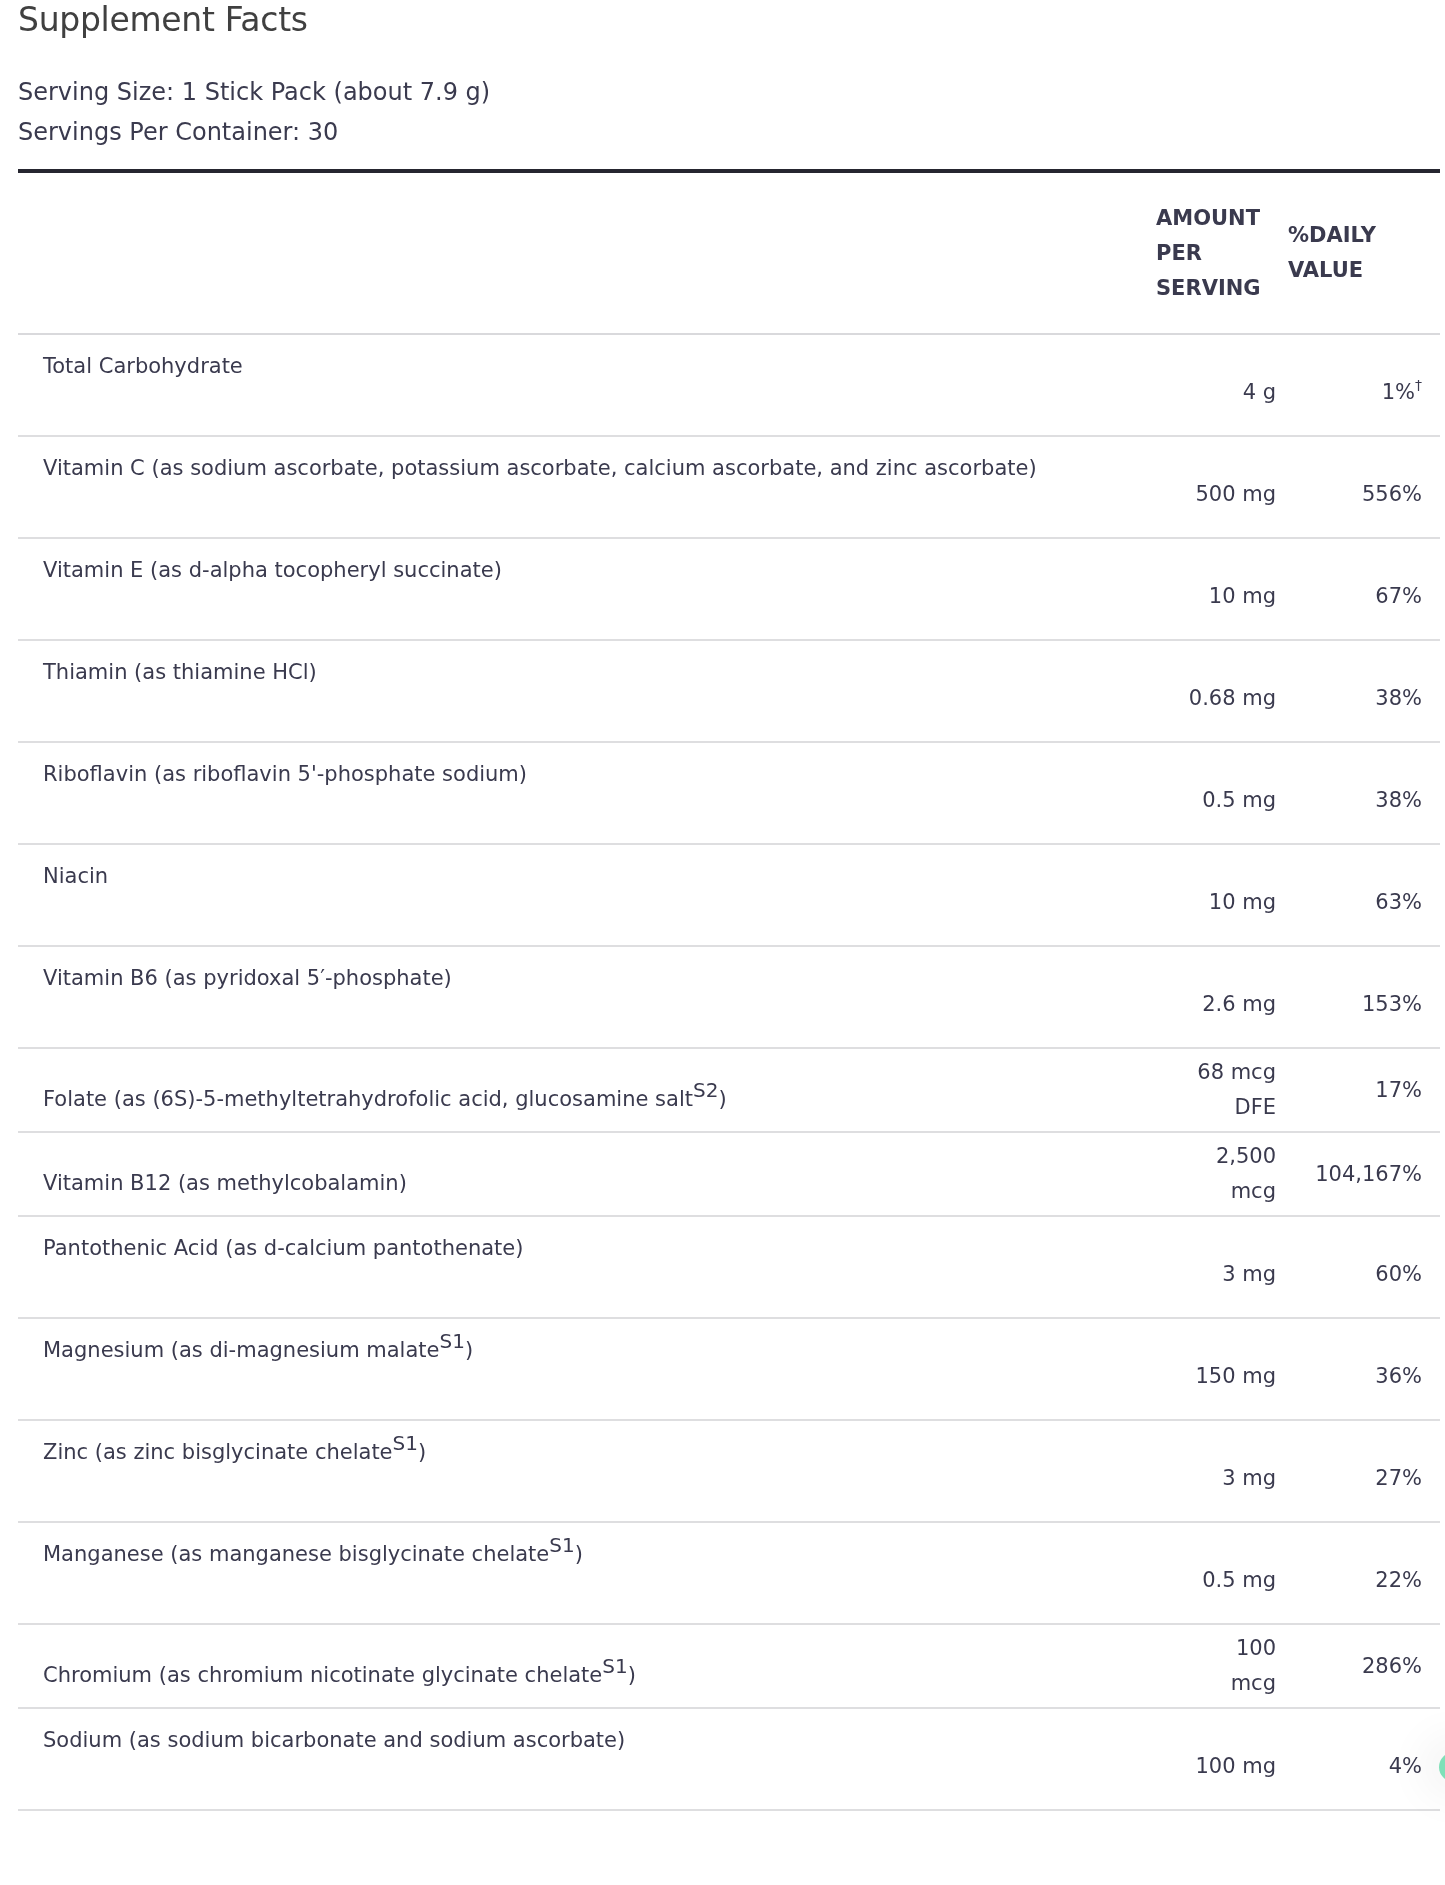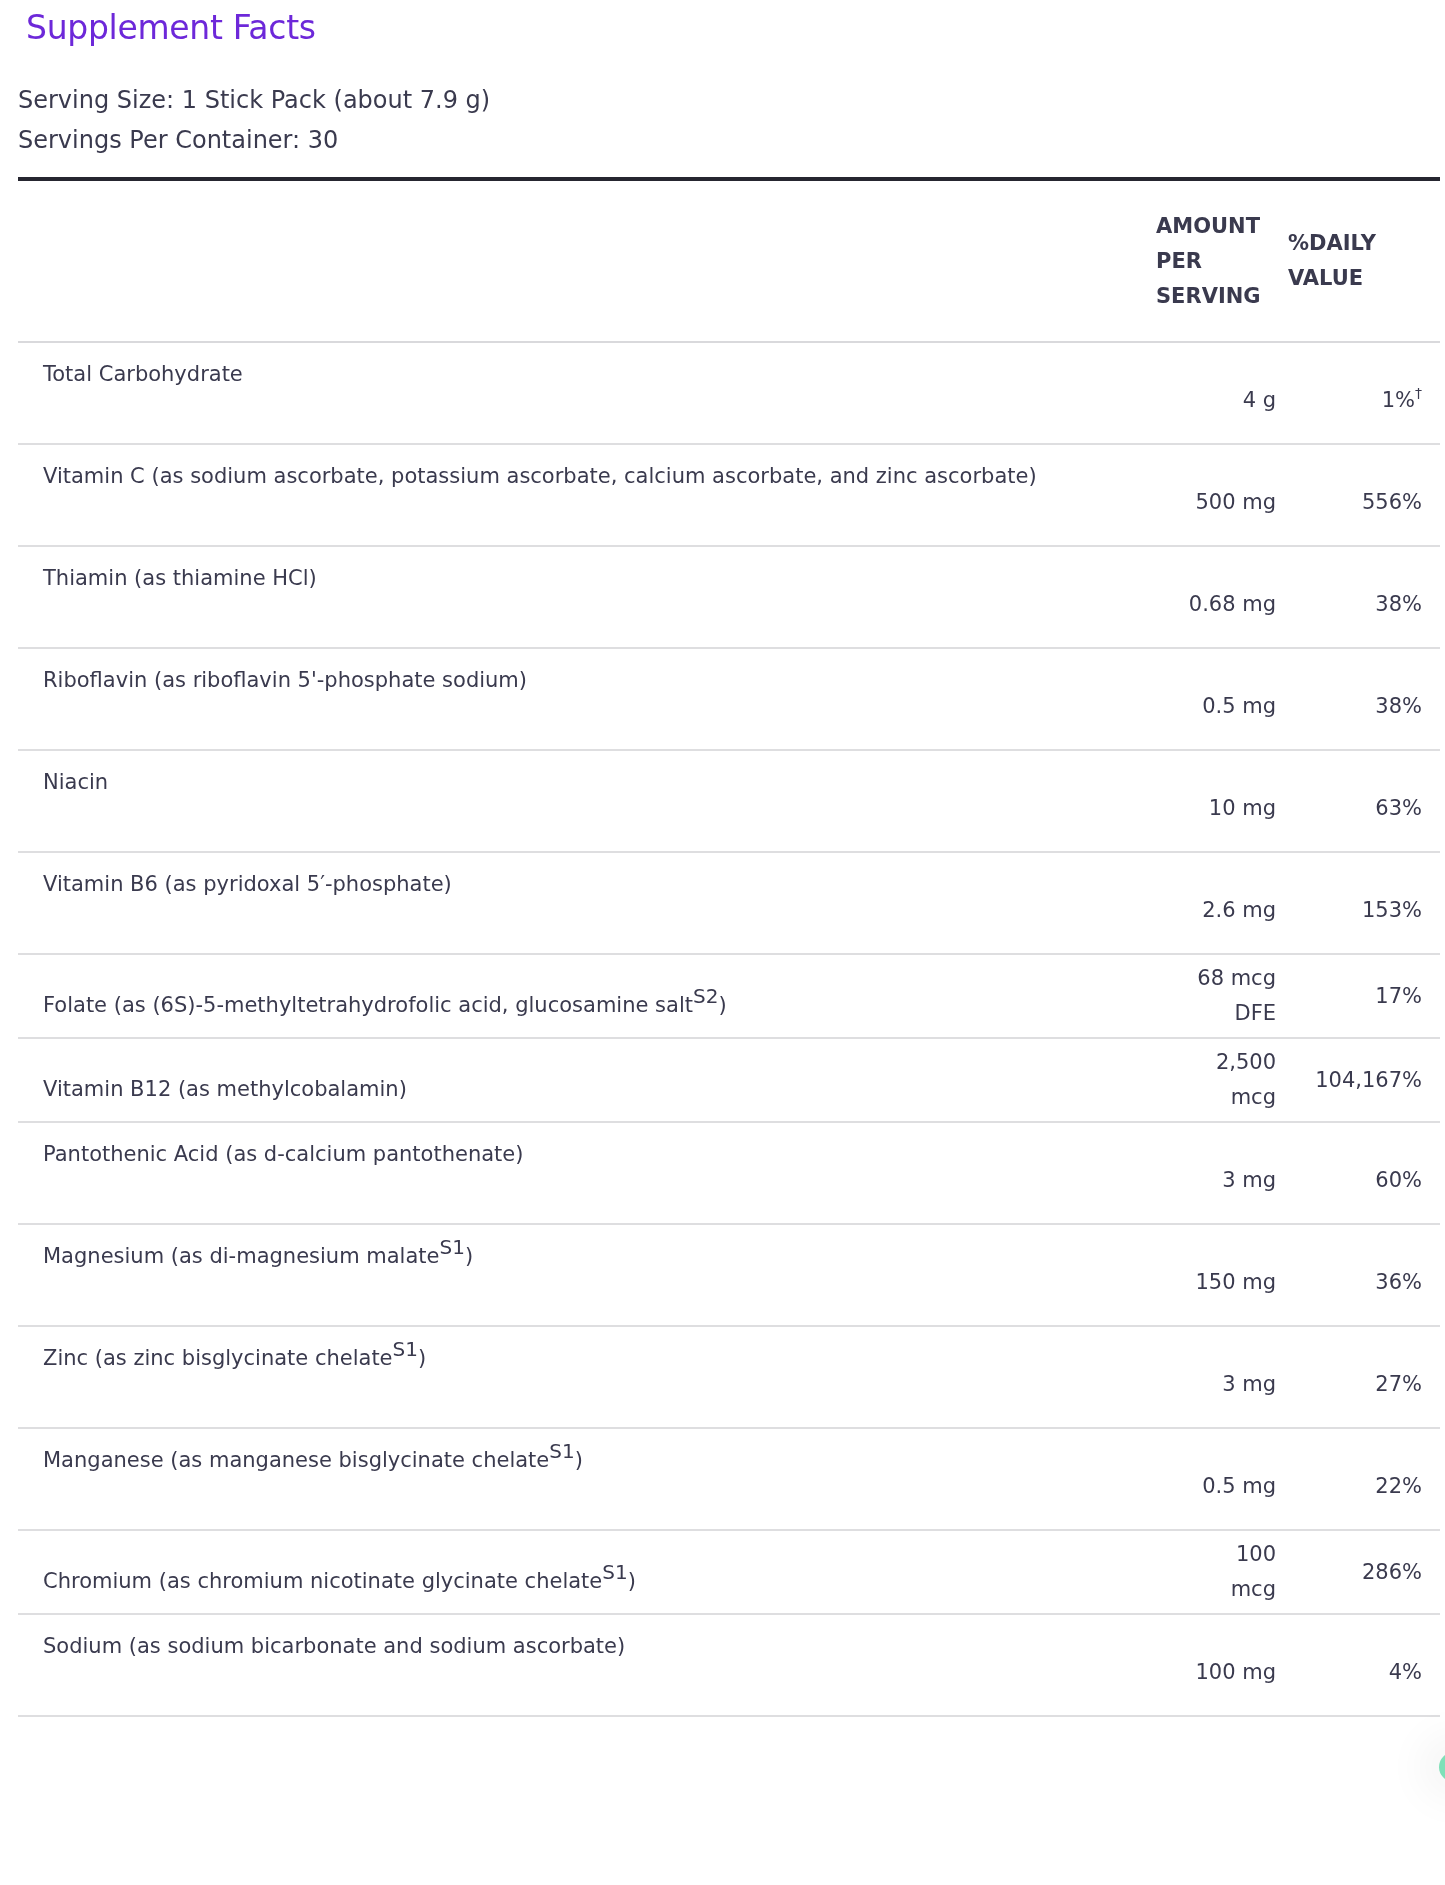--- a/index.html
+++ b/index.html
@@ -2,22 +2,22 @@
 <html><head>
 <meta charset="utf-8">
 <style>
   html, body { margin: 0; padding: 0; background: #ffffff; }
   body {
     width: 1445px; height: 1885px; overflow: hidden; position: relative;
     font-family: "DejaVu Sans", sans-serif; color: #33334a;
   }
   .wrap { position: absolute; left: 18px; top: 0; width: 1422px; }
   .title {
-    font-size: 33px; font-weight: normal; margin: 8px; padding-top: 2px;
-    line-height: 36px; color: #6d28d9; letter-spacing: -0.3px;
+    font-size: 33px; font-weight: normal; margin: 0; padding-top: 2px;
+    line-height: 36px; color: #404040; letter-spacing: -0.3px;
   }
   .serving { margin-top: 34px; font-size: 24px; line-height: 40px; color: #3a3a4e; }
   .thick-rule { height: 4px; background: #262630; margin-top: 17px; width: 1422px; }
   table { border-collapse: collapse; width: 1422px; table-layout: fixed; }
   col.c-name { width: 1100px; }
   col.c-amt { width: 160px; }
   col.c-dv { width: 162px; }
   th {
     font-weight: bold; font-size: 21px; line-height: 35px; text-align: left;
     color: #3a3a4e; padding: 0; vertical-align: middle; height: 160px;
@@ -74,20 +74,25 @@
     <tbody id="rows">
         <tr class="row-1">
           <td class="name"><span>Total Carbohydrate</span></td>
           <td class="amt">4 g</td>
           <td class="dv"><span>1%</span><span class="dagger">†</span></td>
         </tr>
         <tr class="row-1">
           <td class="name"><span>Vitamin C (as sodium ascorbate, potassium ascorbate, calcium ascorbate, and zinc ascorbate)</span></td>
           <td class="amt">500 mg</td>
           <td class="dv"><span>556%</span></td>
+        </tr>
+        <tr class="row-1">
+          <td class="name"><span>Vitamin E (as d-alpha tocopheryl succinate)</span></td>
+          <td class="amt">10 mg</td>
+          <td class="dv"><span>67%</span></td>
         </tr>
         <tr class="row-1">
           <td class="name"><span>Thiamin (as thiamine HCl)</span></td>
           <td class="amt">0.68 mg</td>
           <td class="dv"><span>38%</span></td>
         </tr>
         <tr class="row-1">
           <td class="name"><span>Riboflavin (as riboflavin 5'-phosphate sodium)</span></td>
           <td class="amt">0.5 mg</td>
           <td class="dv"><span>38%</span></td>

